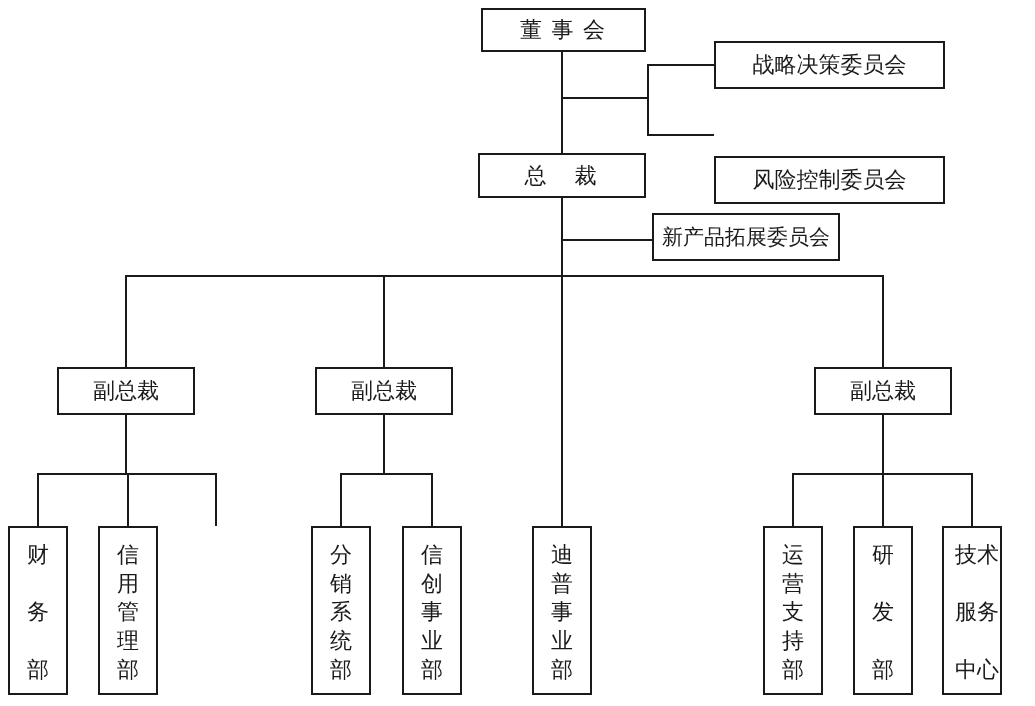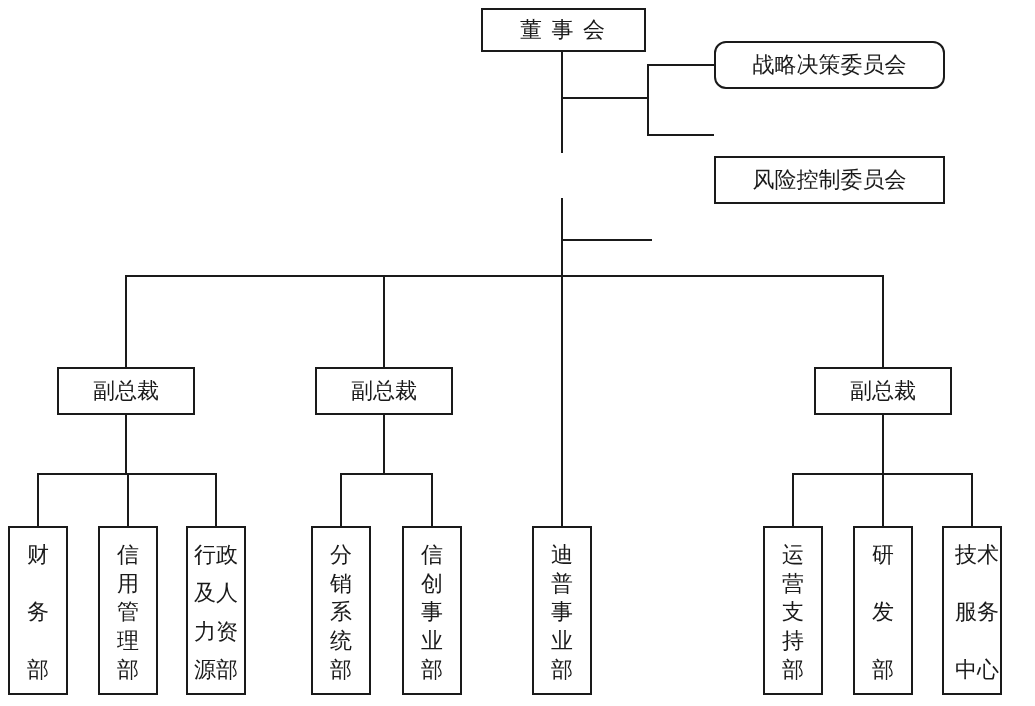--- a/index.html
+++ b/index.html
@@ -35,21 +35,21 @@
     width: 60px;
     height: 169px;
     top: 526px;
     text-align: center;
     line-height: 1.1;
   }
   .ln { position: absolute; background: #1a1a1a; }
 
   
   #n-board     { left: 481px; top: 8px;   width: 165px; height: 44px; letter-spacing: 2px; }
-  #n-strategy  { left: 714px; top: 41px;  width: 231px; height: 48px; border-radius: 12px; }
+  #n-strategy  { left: 714px; top: 41px;  width: 231px; height: 48px; }
   #n-risk      { left: 714px; top: 111px; width: 231px; height: 48px; margin-top: 45px; }
   #n-president { left: 478px; top: 153px; width: 168px; height: 45px; letter-spacing: 3px; }
   #n-newprod   { left: 652px; top: 213px; width: 188px; height: 48px; font-size: 21px; }
   #n-vp1       { left: 57px;  top: 367px; width: 138px; height: 48px; }
   #n-vp2       { left: 315px; top: 367px; width: 138px; height: 48px; }
   #n-vp3       { left: 814px; top: 367px; width: 138px; height: 48px; }
 
   
   #n-finance   { left: 8px; }
   #n-credit    { left: 98px; }
@@ -88,42 +88,38 @@
   <div class="ln" style="left:431px; top:473px; width:2px; height:53px;"></div>
   <div class="ln" style="left:882px; top:415px; width:2px; height:60px;"></div>
   <div class="ln" style="left:792px; top:473px; width:181px; height:2px;"></div>
   <div class="ln" style="left:792px; top:473px; width:2px; height:53px;"></div>
   <div class="ln" style="left:882px; top:473px; width:2px; height:53px;"></div>
   <div class="ln" style="left:971px; top:473px; width:2px; height:53px;"></div>
 
   <div class="box h" id="n-board">董 事 会</div>
   <div class="box h" id="n-strategy">战略决策委员会</div>
   <div class="box h" id="n-risk">风险控制委员会</div>
+  <div class="box h" id="n-president">总　裁</div>
+  <div class="box h" id="n-newprod">新产品拓展委员会</div>
 
   <div class="box h" id="n-vp1">副总裁</div>
   <div class="box h" id="n-vp2">副总裁</div>
   <div class="box h" id="n-vp3">副总裁</div>
 
   <div class="box v" id="n-finance">
       <div>财</div>
       <div>务</div>
       <div>部</div>
     </div>
   <div class="box v" id="n-credit">
       <div>信</div>
       <div>用</div>
       <div>管</div>
       <div>理</div>
       <div>部</div>
-    </div>
-  <div class="box v" id="n-adminhr">
-      <div>行政</div>
-      <div>及人</div>
-      <div>力资</div>
-      <div>源部</div>
     </div>
   <div class="box v" id="n-dist">
       <div>分</div>
       <div>销</div>
       <div>系</div>
       <div>统</div>
       <div>部</div>
     </div>
   <div class="box v" id="n-xin">
       <div>信</div>

